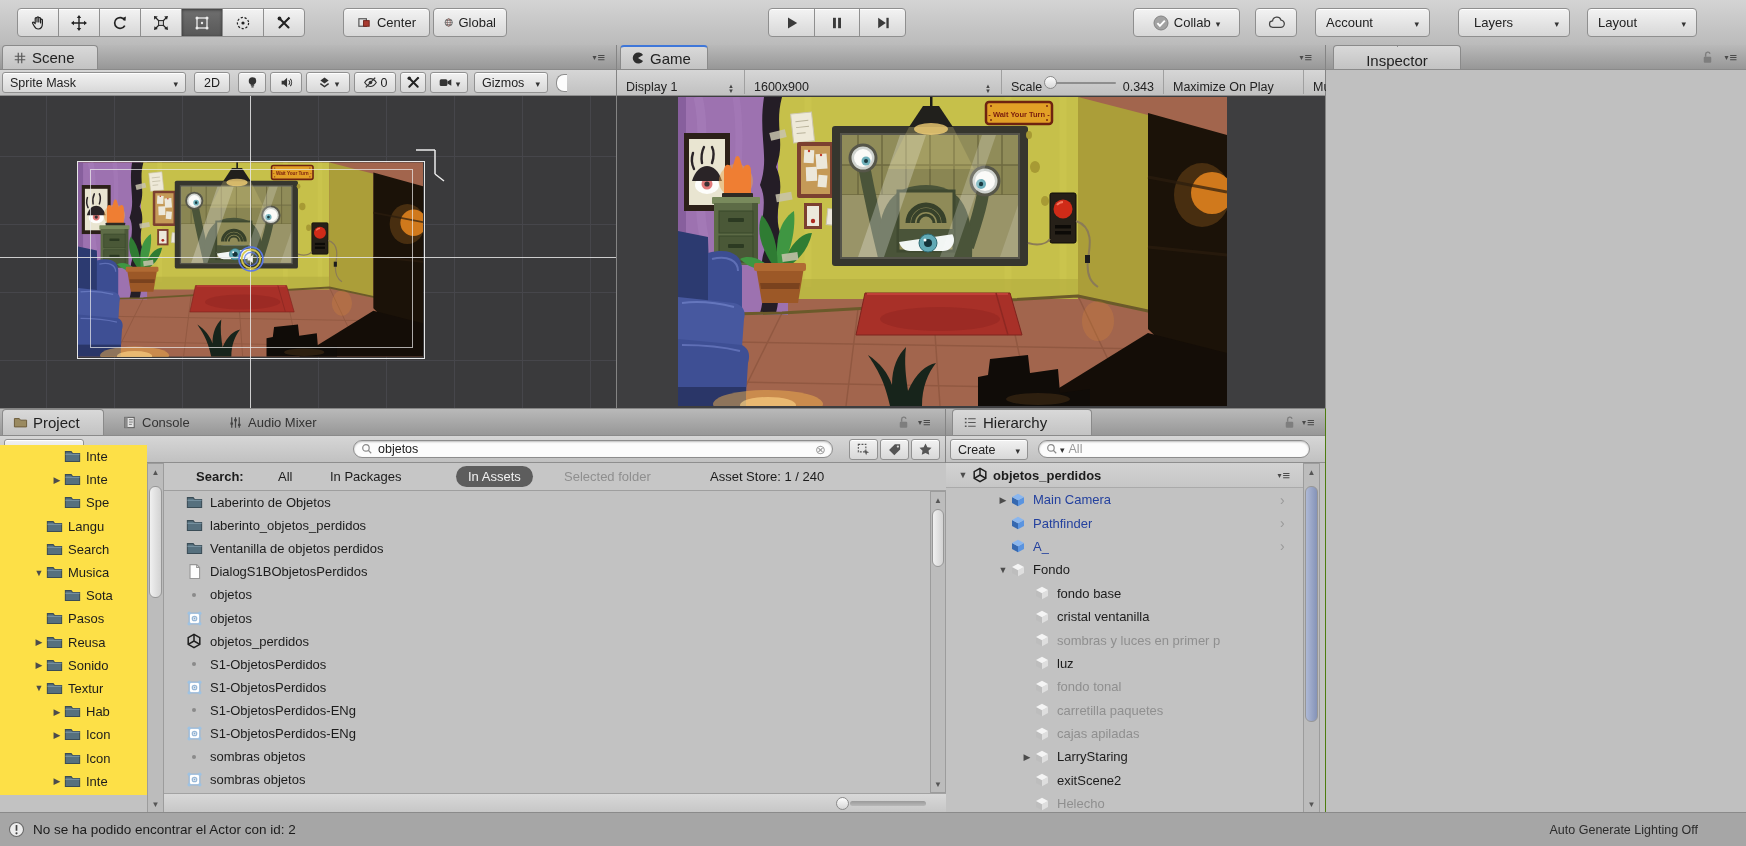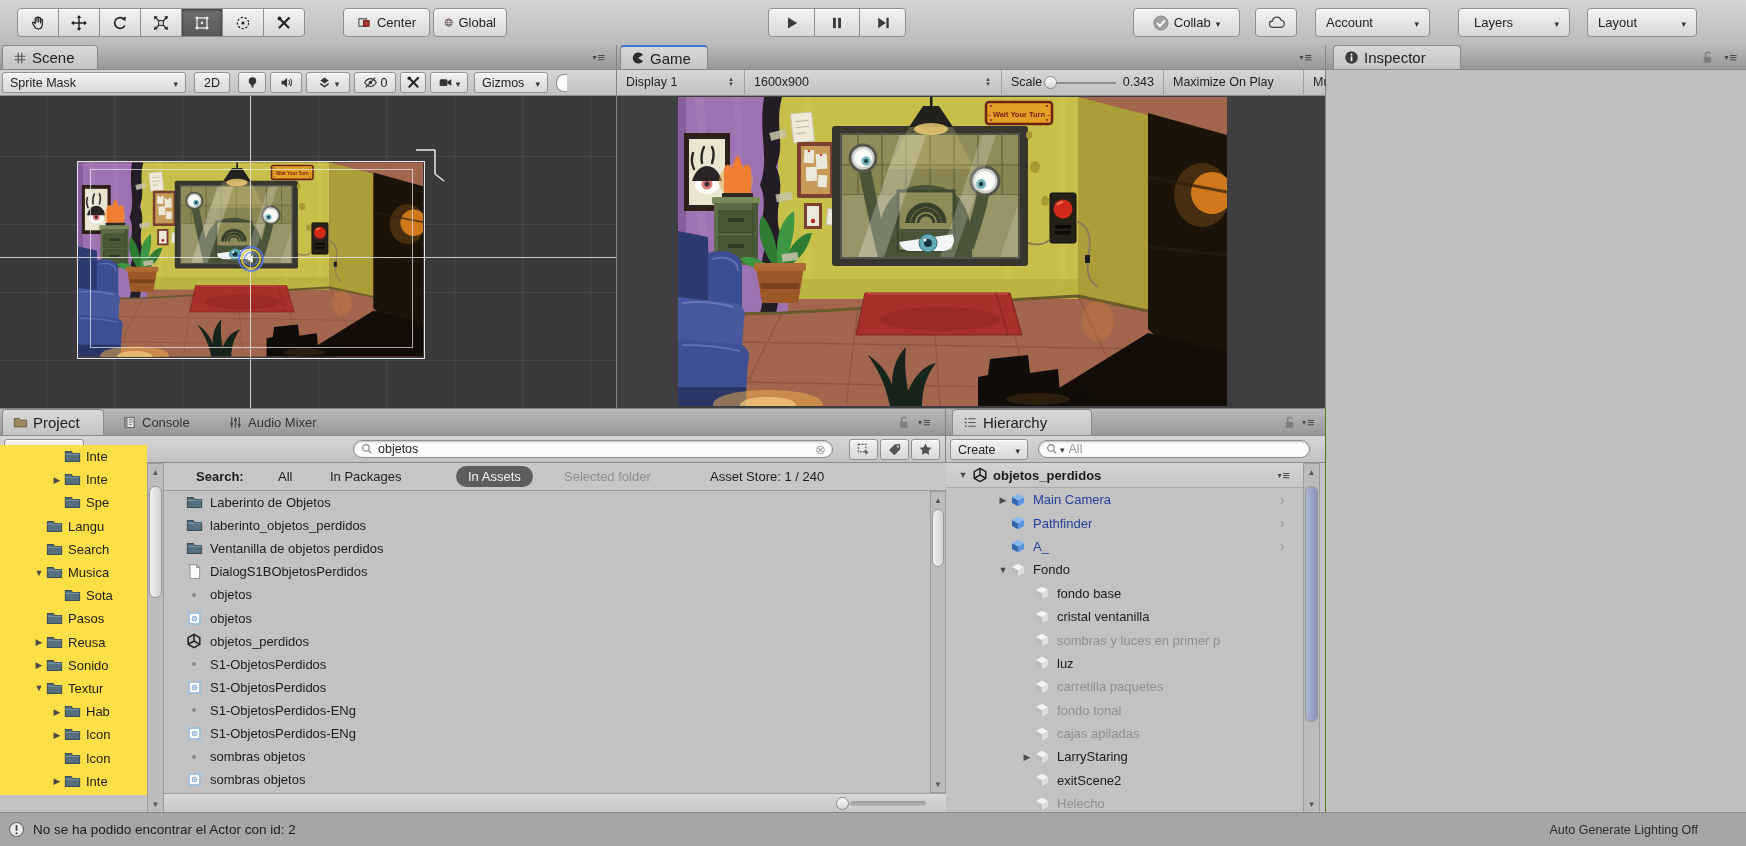--- a/index.html
+++ b/index.html
@@ -39,21 +39,21 @@
   .pmenu::after{content:"≡";font-size:13px;}
   .toolbarrow{position:absolute;left:0;right:0;background:linear-gradient(#d6d6d6,#c1c1c1);
               border-bottom:1px solid #8e8e8e;box-sizing:border-box;}
   .dd{box-sizing:border-box;height:21px;background:linear-gradient(#f2f2f2,#d8d8d8);
       border:1px solid #919191;border-radius:3px;display:flex;align-items:center;
       padding:0 7px;font-size:12.5px;color:#222;box-shadow:inset 0 1px 0 #fff;}
   .dd .caret{margin-left:auto;}
   .mini{box-sizing:border-box;height:21px;background:linear-gradient(#f2f2f2,#d8d8d8);
         border:1px solid #919191;border-radius:3px;display:flex;align-items:center;justify-content:center;
         gap:3px;font-size:12.5px;box-shadow:inset 0 1px 0 #fff;}
-  .seg{position:absolute;top:0;bottom:1px;display:flex;align-items:center;
+  .seg{position:absolute;top:0;bottom:1px;display:flex;align-items:flex-end;
        border-left:1px solid #a0a0a0;padding:0 9px;font-size:12.5px;color:#222;box-sizing:border-box;}
   .searchfield{box-sizing:border-box;height:18px;border:1px solid #8d8d8d;border-radius:9px;
                background:#fcfcfc;display:flex;align-items:center;padding:0 6px;gap:4px;
                font-size:12.5px;color:#1a1a1a;box-shadow:inset 0 1px 2px rgba(0,0,0,.25);}
   .ph{color:#9a9a9a;}
   .clear::before{content:"⊗";color:#9a9a9a;font-size:13px;}
   
   .sbar{position:absolute;background:#bcbcbc;border:1px solid #9c9c9c;box-sizing:border-box;}
   .sbtn{position:absolute;left:0;right:0;height:14px;display:flex;align-items:center;justify-content:center;
         font-size:8px;color:#555;}
@@ -654,21 +654,21 @@
     </div>
     <div class="abs" style="left:0;top:51px;width:708px;height:312px;background:#3e3e40;overflow:hidden;">
       <svg class="abs" style="left:61px;top:1px;" width="549" height="309">
           <use href="#room" width="549" height="309"></use>
         </svg>
     </div>
   </div>
 
   <div class="abs panel" style="left:1326px;top:45px;width:420px;height:767px;">
     <div class="tabstrip" style="height:25px;">
-      <div class="tab" style="left:7px;width:128px;">
+      <div class="tab" style="left:7px;width:128px;flex-direction:column;">
         <svg class="ic" width="15" height="15">
             <use href="#sym-info"></use>
           </svg>
         <span>Inspector</span>
       </div>
       <svg class="ic abs" style="left:374px;top:5px;" width="15" height="15">
           <use href="#sym-lock"></use>
         </svg>
       <span class="pmenu" style="right:8px;top:5px;"></span>
     </div>
@@ -1133,31 +1133,31 @@
           <span class="lbl">luz</span>
         </div>
         <div class="hrow ind2 c-gray icon-cube-gray">
           <span class="arr"></span>
           <span class="cubeslot">
 
             <svg class="ic v-cube-gray" width="16" height="16">
               <use href="#sym-cube-gray"></use>
             </svg>
           </span>
-          <span class="lbl">carretilla paquetes</span>
+          <span class="lbl">fondo tonal</span>
         </div>
         <div class="hrow ind2 c-gray icon-cube-gray">
           <span class="arr"></span>
           <span class="cubeslot">
 
             <svg class="ic v-cube-gray" width="16" height="16">
               <use href="#sym-cube-gray"></use>
             </svg>
           </span>
-          <span class="lbl">fondo tonal</span>
+          <span class="lbl">carretilla paquetes</span>
         </div>
         <div class="hrow ind2 c-gray icon-cube-gray">
           <span class="arr"></span>
           <span class="cubeslot">
 
             <svg class="ic v-cube-gray" width="16" height="16">
               <use href="#sym-cube-gray"></use>
             </svg>
           </span>
           <span class="lbl">cajas apiladas</span>

